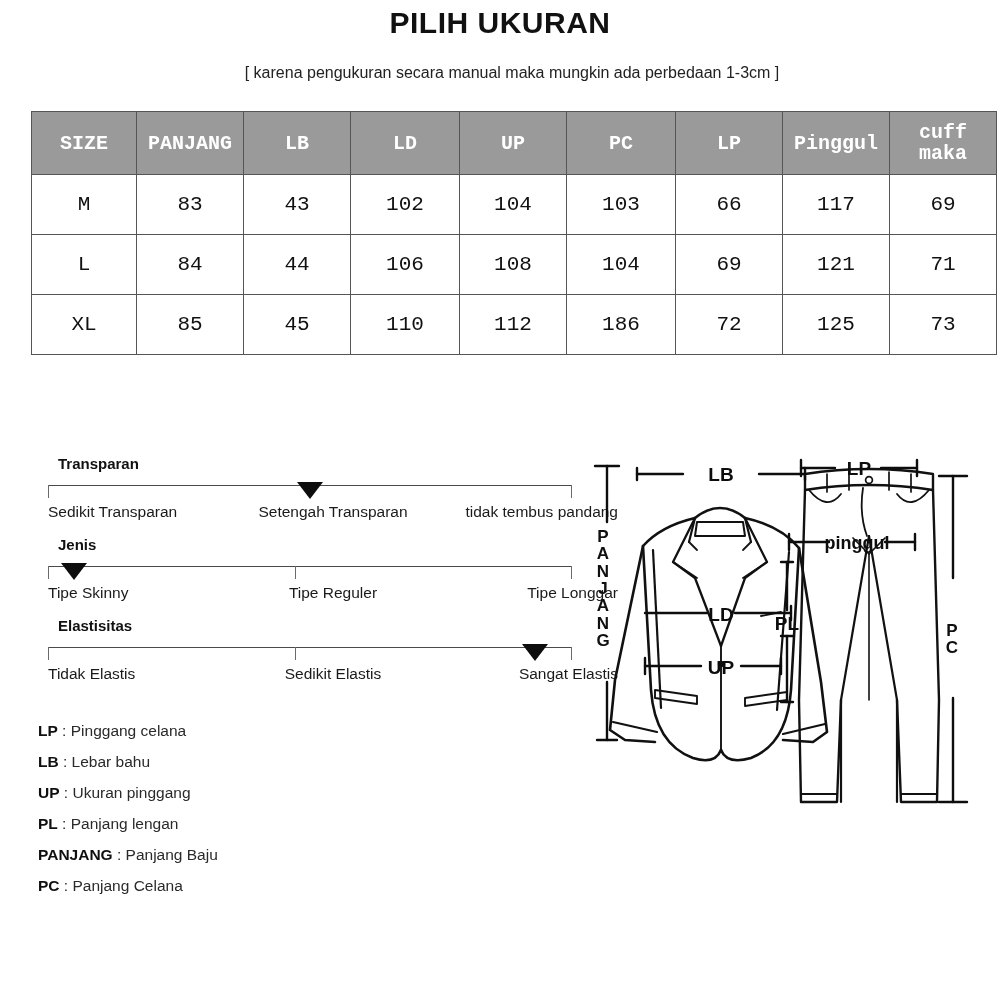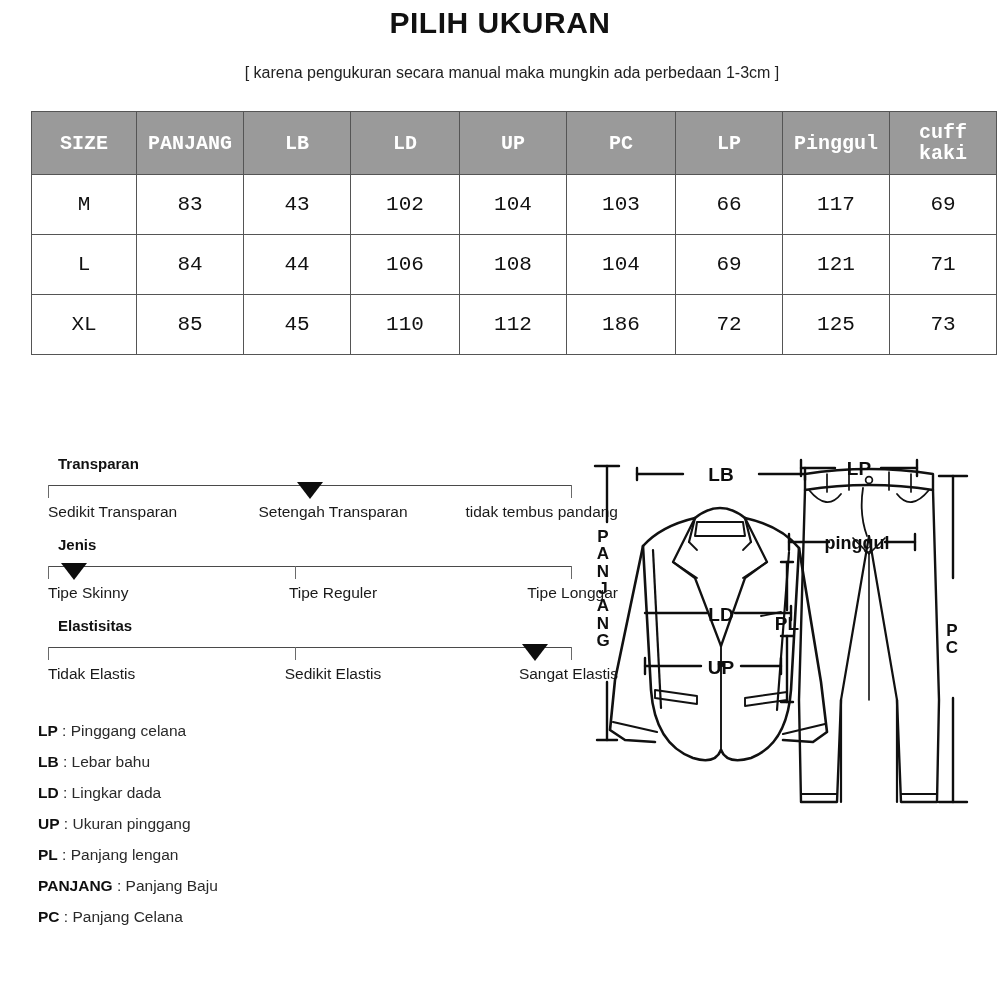--- a/index.html
+++ b/index.html
@@ -204,21 +204,21 @@
     <thead>
       <tr>
         <th class="col-size">SIZE</th>
         <th class="col-gen">PANJANG</th>
         <th class="col-gen">LB</th>
         <th class="col-wide">LD</th>
         <th class="col-gen">UP</th>
         <th class="col-wide">PC</th>
         <th class="col-gen">LP</th>
         <th class="col-gen">Pinggul</th>
-        <th class="col-gen">cuff kaki</th>
+        <th class="col-gen">cuff maka</th>
       </tr>
     </thead>
     <tbody>
       <tr>
         <td>M</td>
         <td>83</td>
         <td>43</td>
         <td>102</td>
         <td>104</td>
         <td>103</td>
@@ -303,23 +303,20 @@
 </div>
 
 <div class="legend">
   <div class="legend-row">
     <span class="legend-abbr">LP</span><span class="legend-sep"> : </span><span>Pinggang celana</span>
   </div>
   <div class="legend-row">
     <span class="legend-abbr">LB</span><span class="legend-sep"> : </span><span>Lebar bahu</span>
   </div>
   <div class="legend-row">
-    <span class="legend-abbr">LD</span><span class="legend-sep"> : </span><span>Lingkar dada</span>
-  </div>
-  <div class="legend-row">
     <span class="legend-abbr">UP</span><span class="legend-sep"> : </span><span>Ukuran pinggang</span>
   </div>
   <div class="legend-row">
     <span class="legend-abbr">PL</span><span class="legend-sep"> : </span><span>Panjang lengan</span>
   </div>
   <div class="legend-row">
     <span class="legend-abbr">PANJANG</span><span class="legend-sep"> : </span><span>Panjang Baju</span>
   </div>
   <div class="legend-row">
     <span class="legend-abbr">PC</span><span class="legend-sep"> : </span><span>Panjang Celana</span>

